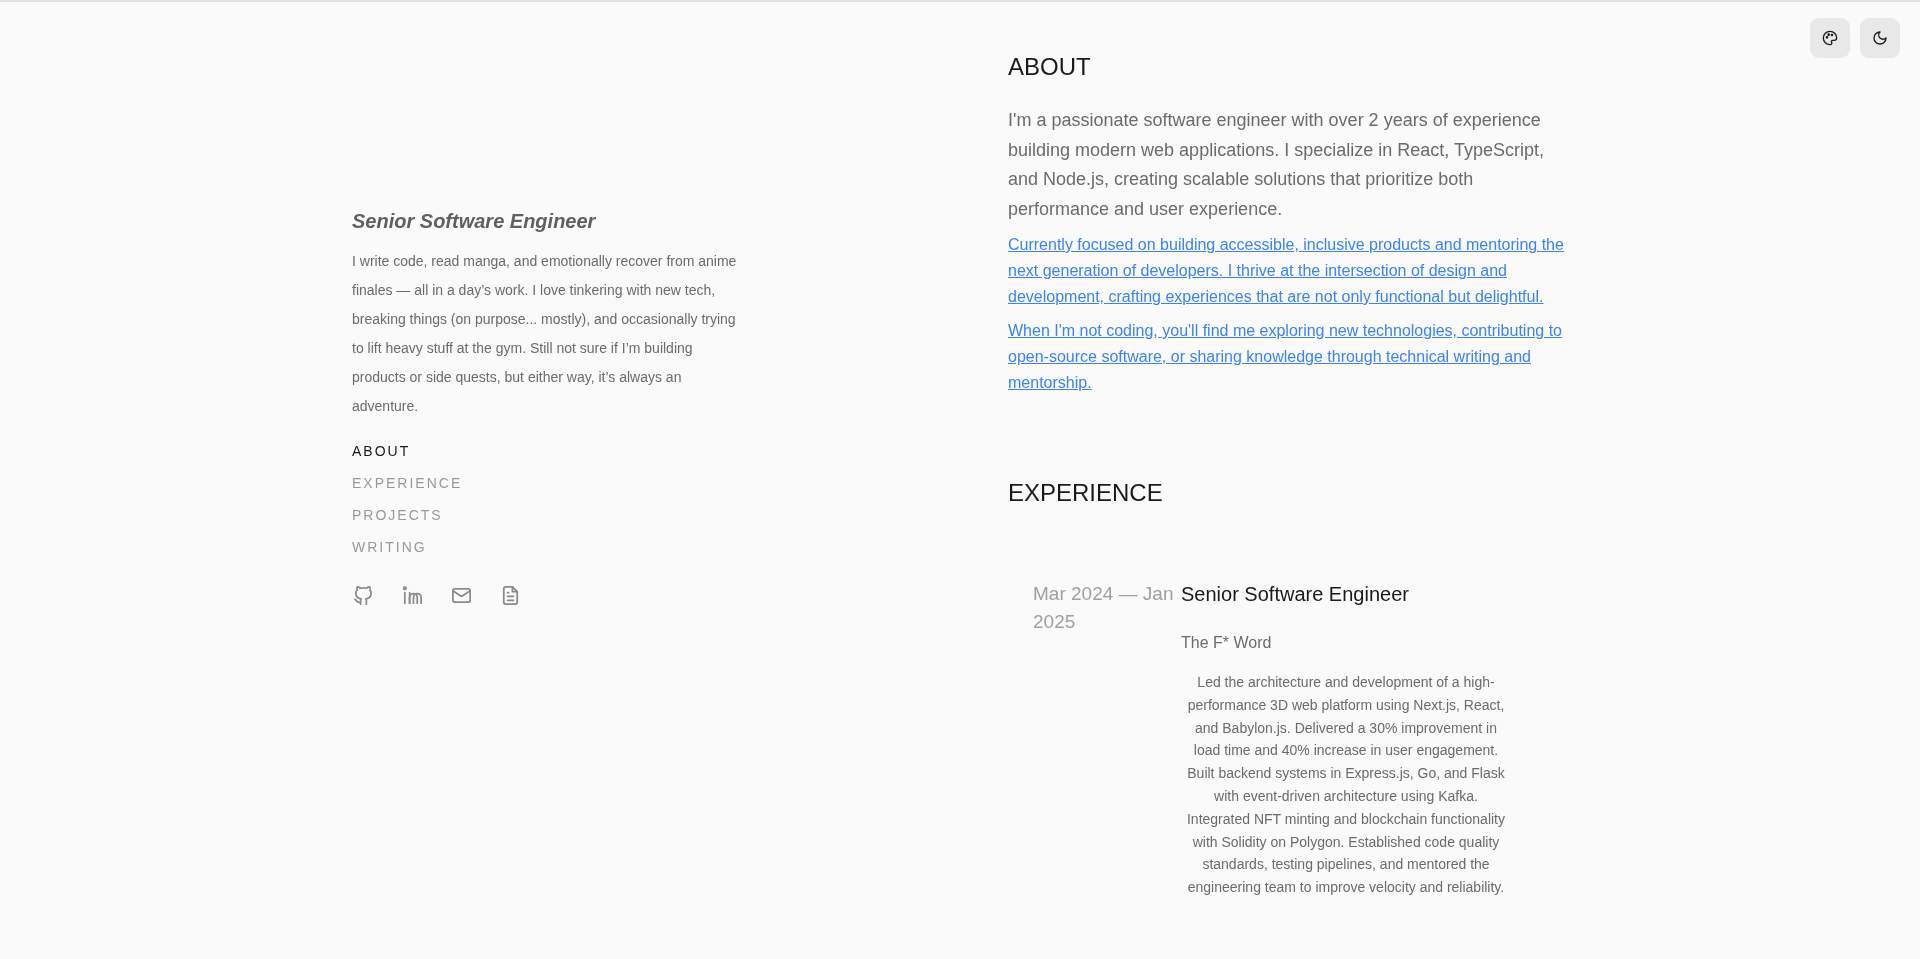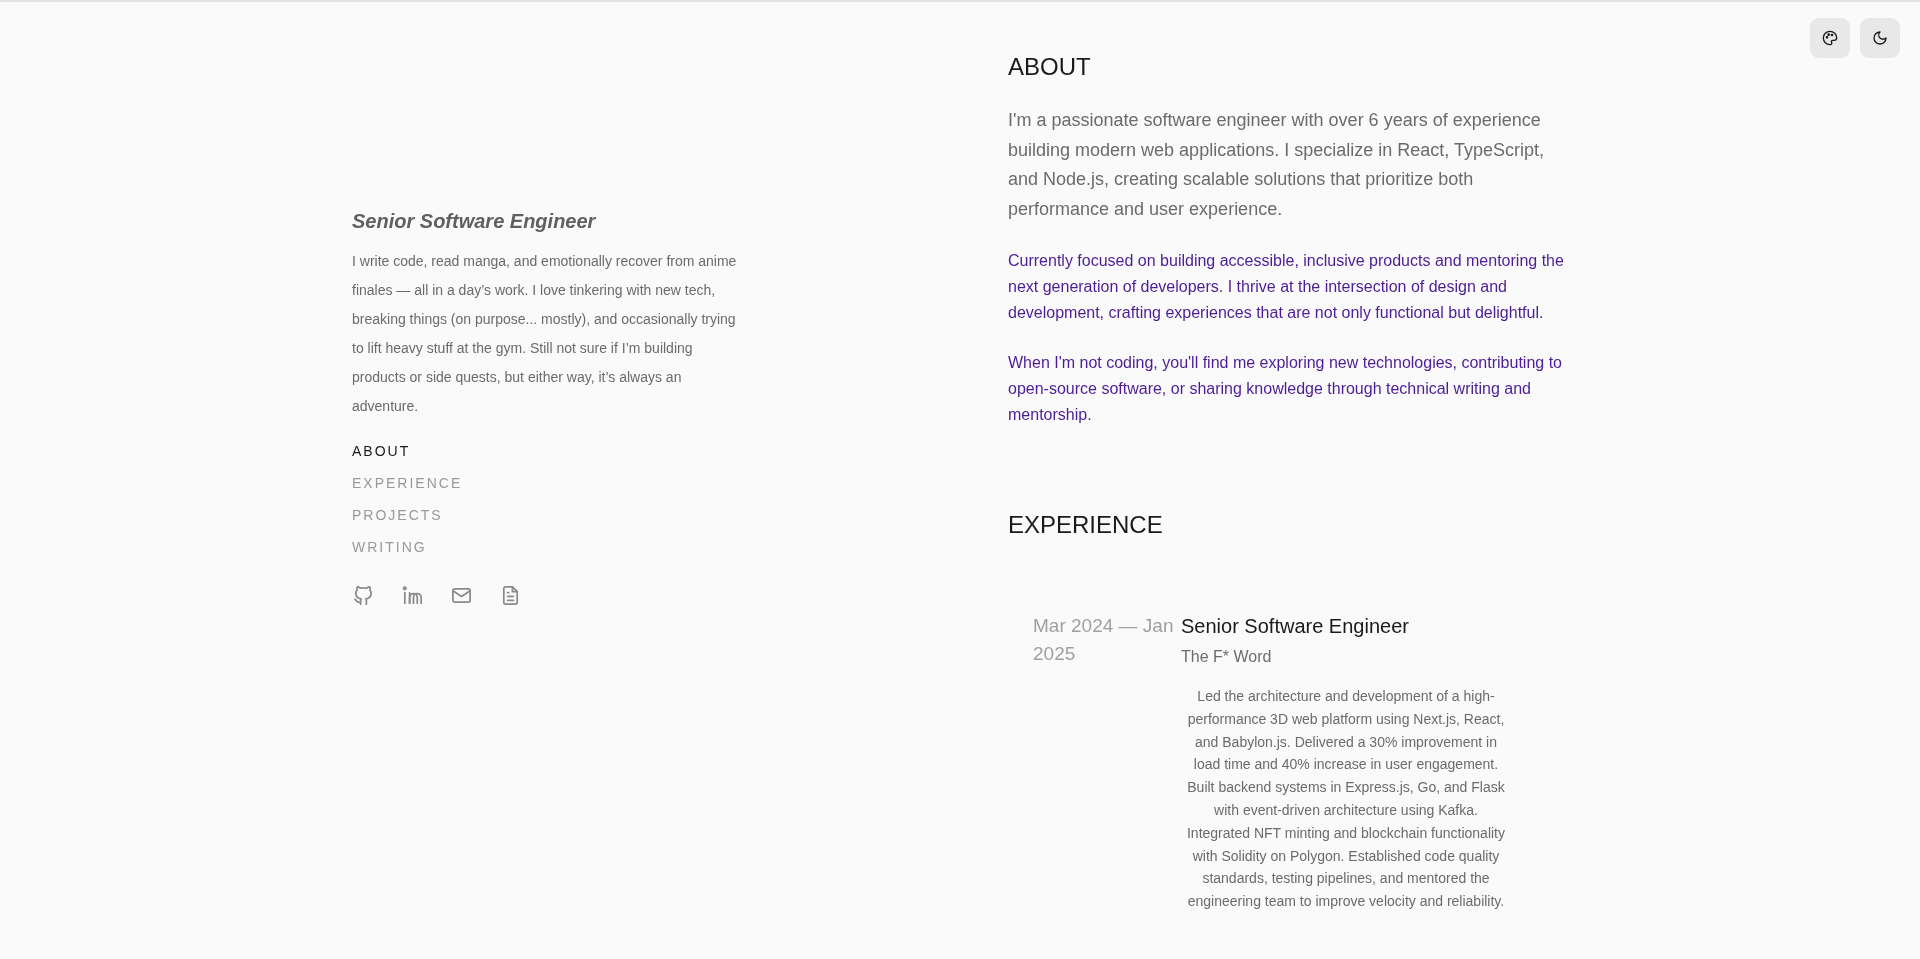--- a/index.html
+++ b/index.html
@@ -37,27 +37,27 @@
     }
     .nav-item.active { color: #1a1a1a; }
     .socials { margin-top: 28px; display: flex; gap: 26px; align-items: center; }
     .social { width: 23px; height: 23px; cursor: pointer; display: flex; }
     .social svg { width: 23px; height: 23px; }
 
     
     .right { position: absolute; left: 1008px; top: 52px; width: 560px; }
     .section-title { font-size: 24px; color: #1a1a1a; font-weight: 400; line-height: 30px; }
     .about-p1 { margin-top: 24px; font-size: 18px; line-height: 29.5px; color: #6b6b6b; }
-    .about-p { margin-top: 24px; font-size: 16px; line-height: 26px; color: #4c1d95; }
+    .about-p { margin-top: 8px; font-size: 16px; line-height: 26px; color: #3b82f6; text-decoration: underline; }
     .exp-title { margin-top: 82px; }
     .job { margin-top: 72px; display: flex; }
     .job-date { width: 173px; padding-left: 25px; font-size: 19px; line-height: 28px; color: #a0a0a0; }
     .job-body { width: 330px; }
     .job-title { font-size: 20px; line-height: 28px; color: #1a1a1a; }
-    .job-company { margin-top: 6px; font-size: 16px; color: #6b6b6b; line-height: 22px; }
+    .job-company { margin-top: 24px; font-size: 16px; color: #6b6b6b; line-height: 22px; }
     .job-desc { margin-top: 17px; font-size: 14px; line-height: 22.8px; color: #6b6b6b; text-align: center; }
   </style>
 </head>
 <body>
 
 <div class="top-border"></div>
 
 <div class="top-controls">
   <div class="ctrl-btn">
     <svg viewBox="0 0 24 24" fill="none" stroke="#1a1a1a" stroke-width="2" stroke-linecap="round" stroke-linejoin="round">
@@ -114,21 +114,21 @@
           <path d="M9 17h6"></path>
           <path d="M9 9h1"></path>
       </svg>
     </a>
   </div>
 </div>
 
 <main class="right">
   <section>
     <h2 class="section-title">ABOUT</h2>
-    <p class="about-p1">I'm a passionate software engineer with over 6 years of experience building modern web applications. I specialize in React, TypeScript, and Node.js, creating scalable solutions that prioritize both performance and user experience.</p>
+    <p class="about-p1">I'm a passionate software engineer with over 2 years of experience building modern web applications. I specialize in React, TypeScript, and Node.js, creating scalable solutions that prioritize both performance and user experience.</p>
     <p class="about-p">Currently focused on building accessible, inclusive products and mentoring the next generation of developers. I thrive at the intersection of design and development, crafting experiences that are not only functional but delightful.</p>
     <p class="about-p">When I'm not coding, you'll find me exploring new technologies, contributing to open-source software, or sharing knowledge through technical writing and mentorship.</p>
   </section>
 
   <section>
     <h2 class="section-title exp-title">EXPERIENCE</h2>
     <div class="job">
       <div class="job-date">Mar 2024 — Jan 2025</div>
       <div class="job-body">
         <div class="job-title">Senior Software Engineer</div>

